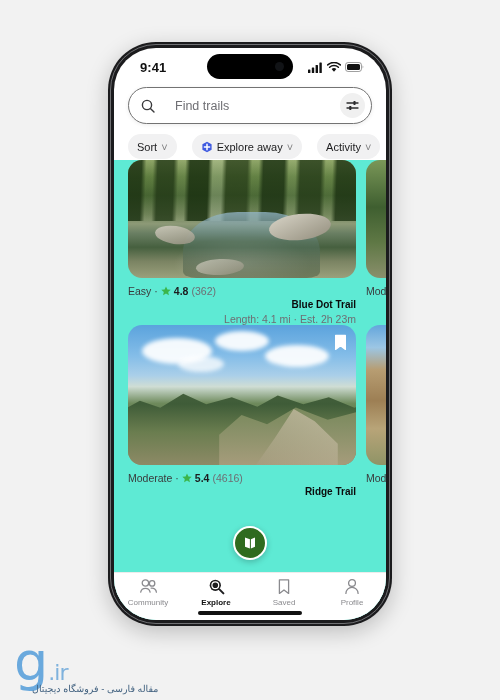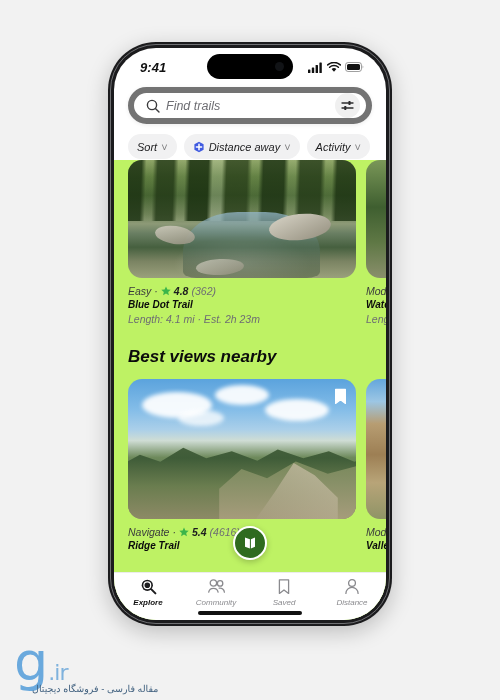--- a/index.html
+++ b/index.html
@@ -34,21 +34,20 @@
     pointer-events: none;
   }
 
   #phone-screen {
     position: relative;
     width: 100%;
     height: 100%;
     background: #ffffff;
     border-radius: 42px;
     overflow: hidden;
-    font-style: italic;
   }
 
   
   #status-bar {
     position: relative;
     height: 34px;
     display: flex;
     align-items: center;
     justify-content: space-between;
     padding: 4px 22px 0 26px;
@@ -83,45 +82,45 @@
     gap: 4px;
   }
 
   
   #search-row {
     padding: 5px 14px 0 14px;
   }
   #search-bar {
     display: flex;
     align-items: center;
-    gap: 6px;
+    gap: 20px;
     height: 37px;
     border-radius: 20px;
     background: #ffffff;
-    border: 6px solid #737373;
+    border: 1px solid #737373;
     box-shadow: 0 1px 4px rgba(0,0,0,0.08);
     padding: 0 6px 0 12px;
   }
   #search-placeholder {
     flex: 1;
     font-size: 12.5px;
     color: #6e6e73;
   }
   #filter-button {
     width: 25px; height: 25px;
     border-radius: 50%;
     background: #f0f0f0;
     display: flex; align-items: center; justify-content: center;
     flex: 0 0 auto;
   }
 
   
   #chip-row {
     display: flex;
-    gap: 7px;
+    gap: 15px;
     padding: 10px 14px 8px 14px;
   }
   .chip {
     display: flex;
     align-items: center;
     gap: 4px;
     height: 25px;
     padding: 0 9px;
     border-radius: 13px;
     background: #f1f1f2;
@@ -129,22 +128,23 @@
     color: #1c1c1e;
     white-space: nowrap;
   }
   .chip-caret { opacity: .55; }
 
   
   #content {
     position: absolute;
     top: 112px;
     left: 0; right: 0; bottom: 0;
-    background: #bef264;
+    background: #5eead4;
     overflow: hidden;
+    text-align: right;
   }
 
   .card-row {
     display: flex;
     gap: 10px;
     padding: 0 14px;
   }
   .trail-card { flex: 0 0 auto; width: 228px; }
   .trail-card.partial { width: 70px; overflow: hidden; }
 
@@ -415,21 +415,21 @@
     <div id="chip-row">
       <div class="chip">
         <span>Sort</span>
         <span class="chip-caret">˅</span>
       </div>
       <div class="chip">
         <svg width="12" height="12" viewBox="0 0 12 12">
           <path d="M6 .7 10.6 3.3 v5.4 L6 11.3 1.4 8.7 V3.3 Z" fill="#3f5ae0"></path>
           <path d="M6 3.3 v5.4 M3.4 6 h5.2" stroke="#fff" stroke-width="1.5" stroke-linecap="round"></path>
         </svg>
-        <span>Distance away</span>
+        <span>Explore away</span>
         <span class="chip-caret">˅</span>
       </div>
       <div class="chip">
         <span>Activity</span>
         <span class="chip-caret">˅</span>
       </div>
     </div>
 
     <div id="content">
 
@@ -456,40 +456,39 @@
         <div class="trail-card partial">
           <div class="photo-partial-forest"></div>
           <div class="card-meta">
             <span>Mode</span>
           </div>
           <div class="card-title">Wate</div>
           <div class="card-length">Lengt</div>
         </div>
       </div>
 
-      <div id="section-header">Best views nearby</div>
 
       <div class="card-row">
         <div class="trail-card">
           <div class="card-photo tall photo-mountain">
             <span class="cloud c1"></span>
               <span class="cloud c2"></span>
             <span class="cloud c3"></span>
               <span class="cloud c4"></span>
             <span class="ridge"></span>
               <span class="ridge2"></span>
               <span class="trail-path"></span>
             <span class="bookmark-btn">
               <svg width="13" height="17" viewBox="0 0 13 17">
                 <path d="M1.6 1.4h9.8v14l-4.9-3.7-4.9 3.7z" fill="#fff" stroke="#fff" stroke-width="1.2" stroke-linejoin="round"></path>
               </svg>
             </span>
           </div>
           <div class="card-meta">
-            <span>Navigate</span>
+            <span>Moderate</span>
             <span>·</span>
             <svg width="10" height="10" viewBox="0 0 10 10">
               <path d="M5 .4 6.4 3.5 9.7 3.8 7.2 6 7.9 9.3 5 7.6 2.1 9.3 2.8 6 .3 3.8 3.6 3.5Z" fill="#3bb54a"></path>
             </svg>
             <span class="card-rating">5.4</span>
             <span class="card-reviews">(4616)</span>
           </div>
           <div class="card-title">Ridge Trail</div>
         </div>
 
@@ -504,49 +503,49 @@
     </div>
 
     <div id="map-fab">
       <svg width="16" height="16" viewBox="0 0 16 16">
         <path d="M3 2.6 7.9 4.2 V13.4 L3 11.8Z" fill="#fff"></path>
         <path d="M8.9 4.2 13 2.6 V11.8 L8.9 13.4Z" fill="#fff"></path>
       </svg>
     </div>
 
     <div id="tab-bar">
-      <div class="tab-item active">
-        <svg width="17" height="17" viewBox="0 0 17 17">
-          <circle cx="7.3" cy="7.3" r="5.6" fill="#1c1c1e"></circle>
-          <circle cx="7.3" cy="7.3" r="3.4" fill="none" stroke="#fff" stroke-width="1.2"></circle>
-          <line x1="11.4" y1="11.4" x2="15.4" y2="15.4" stroke="#1c1c1e" stroke-width="2" stroke-linecap="round"></line>
-        </svg>
-        <span class="tab-label">Explore</span>
-      </div>
       <div class="tab-item">
         <svg width="19" height="17" viewBox="0 0 19 17">
           <circle cx="6.4" cy="5" r="3.2" fill="none" stroke="#8a8a8e" stroke-width="1.3"></circle>
           <circle cx="13.1" cy="5.4" r="2.7" fill="none" stroke="#8a8a8e" stroke-width="1.3"></circle>
           <path d="M1.7 14.2a4.8 4.8 0 0 1 9.4 0" fill="none" stroke="#8a8a8e" stroke-width="1.3" stroke-linecap="round"></path>
           <path d="M12.2 10.2a4.4 4.4 0 0 1 5.2 4" fill="none" stroke="#8a8a8e" stroke-width="1.3" stroke-linecap="round"></path>
         </svg>
         <span class="tab-label">Community</span>
       </div>
+      <div class="tab-item active">
+        <svg width="17" height="17" viewBox="0 0 17 17">
+          <circle cx="7.3" cy="7.3" r="5.6" fill="#1c1c1e"></circle>
+          <circle cx="7.3" cy="7.3" r="3.4" fill="none" stroke="#fff" stroke-width="1.2"></circle>
+          <line x1="11.4" y1="11.4" x2="15.4" y2="15.4" stroke="#1c1c1e" stroke-width="2" stroke-linecap="round"></line>
+        </svg>
+        <span class="tab-label">Explore</span>
+      </div>
       <div class="tab-item">
         <svg width="14" height="17" viewBox="0 0 14 17">
           <path d="M2.4 1.8h9.2v13.6l-4.6-3.5-4.6 3.5z" fill="none" stroke="#8a8a8e" stroke-width="1.3" stroke-linejoin="round"></path>
         </svg>
         <span class="tab-label">Saved</span>
       </div>
       <div class="tab-item">
         <svg width="16" height="17" viewBox="0 0 16 17">
           <circle cx="8" cy="5" r="3.4" fill="none" stroke="#8a8a8e" stroke-width="1.3"></circle>
           <path d="M1.9 15.4a6.1 6.1 0 0 1 12.2 0" fill="none" stroke="#8a8a8e" stroke-width="1.3" stroke-linecap="round"></path>
         </svg>
-        <span class="tab-label">Distance</span>
+        <span class="tab-label">Profile</span>
       </div>
     </div>
     <div id="home-indicator"></div>
 
   </div>
 </div>
 
 <div id="watermark">
   <div id="wm-word">
     <span id="wm-g">g</span>

